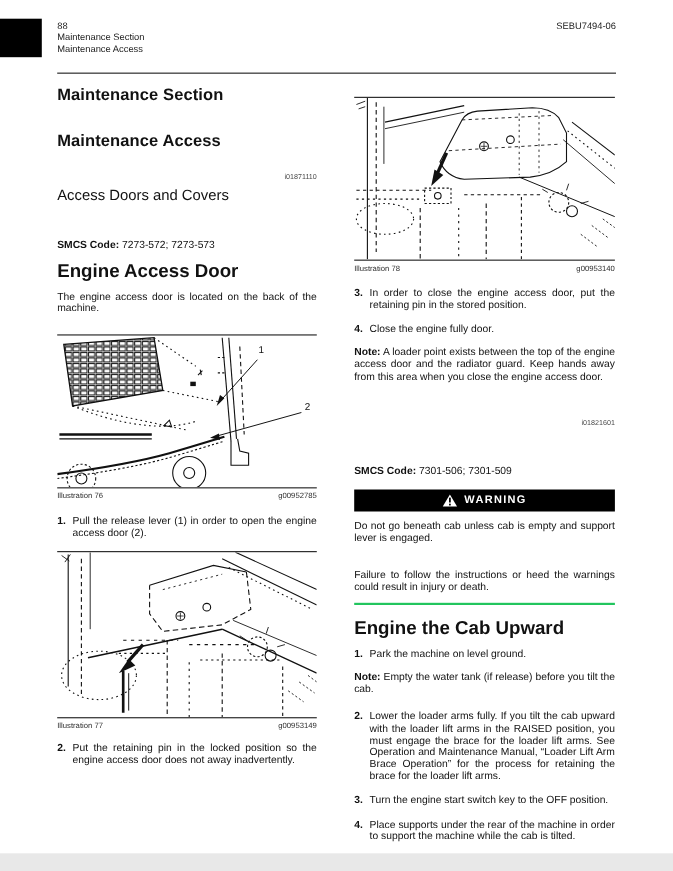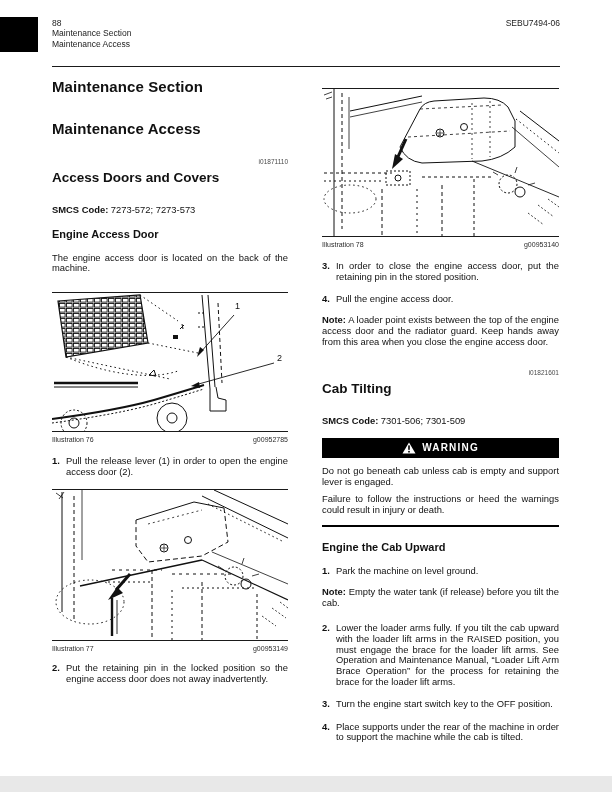--- a/index.html
+++ b/index.html
@@ -13,41 +13,41 @@
   .thumb-tab { position:absolute; left:0; top:17px; width:38px; height:35px; background:#000; }
   .pg-header { position:absolute; left:52px; top:18px; width:508px; font-size:8.5px; line-height:10.4px; color:#222; }
   .pg-header .doc-code { position:absolute; right:0; top:0; }
   .header-rule { position:absolute; left:52px; top:66px; width:508px; border-top:1px solid #1a1a1a; }
   
   .col { position:absolute; top:76px; font-size:9.4px; line-height:10.8px; color:#111; }
   .col-left  { left:52px;  width:236px; }
   .col-right { left:322px; width:237px; }
   
   .h1 { font-size:15px;   line-height:17px; font-weight:bold; letter-spacing:.1px; }
-  .h2 { font-size:13.5px; line-height:15px; font-weight:bold; }
-  .h3 { font-size:11px; line-height:13px; font-weight:bold; }
+  .h2 { font-size:13.5px; line-height:15px; font-weight:normal; }
+  .h3 { font-size:17px; line-height:13px; font-weight:bold; }
   .idcode { font-size:6.5px; color:#4a4a4a; text-align:right; }
   .smcs { font-size:9.4px; }
   .b { font-weight:bold; }
   .para { text-align:justify; }
   .step { display:flex; }
   .step-num { flex:0 0 14px; font-weight:bold; }
   .step-body { flex:1; text-align:justify; }
   
   .fig-art { border-top:1px solid #1a1a1a; border-bottom:1px solid #1a1a1a; overflow:hidden; }
   .fig-art svg { display:block; }
   .fig-cap { display:flex; justify-content:space-between; margin-top:3px; font-size:7px; line-height:9px; color:#2c2c2c; }
   
-  .warn-box { border-bottom:2px solid #000000; padding-bottom:9px; }
+  .warn-box { border-bottom:2px solid #22c55e; padding-bottom:9px; }
   .warn-bar { height:20px; background:#000; color:#fff; display:flex; align-items:center; justify-content:center; gap:6px; }
   .warn-bar .warn-title { font-weight:bold; font-size:10px; letter-spacing:1.2px; }
   .warn-text { font-weight:normal; text-align:justify; margin-top:8px; }
   
-  .mt2{margin-top:2px}.mt6{margin-top:6px}.mt10{margin-top:10px}
-  .mt11{margin-top:11px}.mt12{margin-top:12px}.mt14{margin-top:14px}.mt16{margin-top:20px}
+  .mt2{margin-top:2px}.mt6{margin-top:22px}.mt10{margin-top:10px}
+  .mt11{margin-top:11px}.mt12{margin-top:12px}.mt14{margin-top:14px}.mt16{margin-top:32px}
   .mt18{margin-top:18px}.mt20{margin-top:20px}.mt25{margin-top:25px}
   line, path, circle, ellipse, polyline { vector-effect:non-scaling-stroke; }
 </style>
 </head>
 <body>
 
 <div class="page">
 
   <div class="thumb-tab"></div>
 
@@ -266,30 +266,29 @@
       </figcaption>
     </figure>
 
     <div class="step mt12">
       <span class="step-num">3.</span>
       <span class="step-body">In order to close the engine access door, put the retaining pin in the stored position.</span>
     </div>
 
     <div class="step mt11">
       <span class="step-num">4.</span>
-      <span class="step-body">Pull the engine access door.</span>
+      <span class="step-body">Close the engine fully door.</span>
     </div>
 
     <p class="para mt11">
       <span class="b">Note:</span>
       <span>A loader point exists between the top of the engine access door and the radiator guard. Keep hands away from this area when you close the engine access door.</span>
     </p>
 
     <div class="idcode mt16">i01821601</div>
-    <div class="h2 mt2">Cab Tilting</div>
 
     <div class="smcs mt16">
       <span class="b">SMCS Code:</span>
       <span>7301-506; 7301-509</span>
     </div>
 
     <div class="warn-box mt12">
       <div class="warn-bar">
         <svg width="14" height="12" viewBox="0 0 14 12">
           <polygon points="7,0.5 13.5,11.5 0.5,11.5" fill="#ffffff"></polygon>

